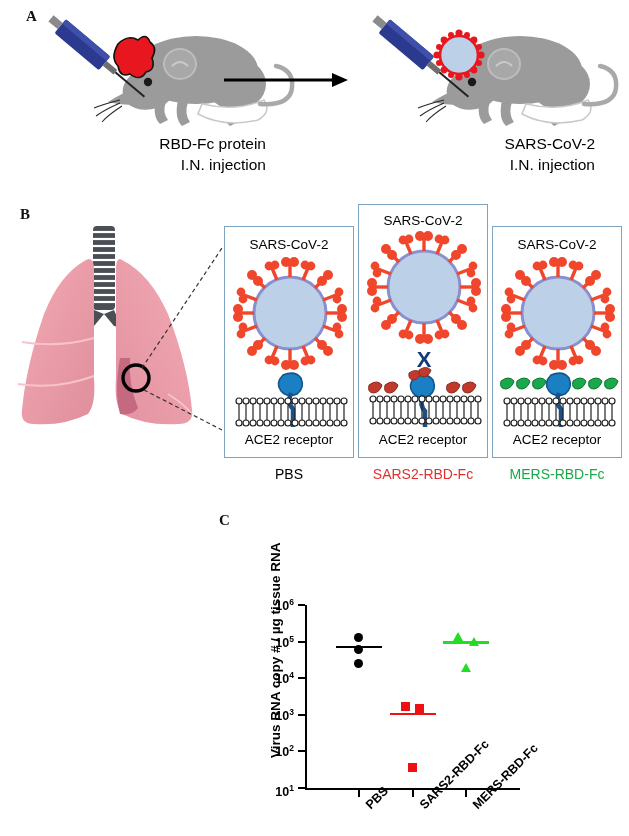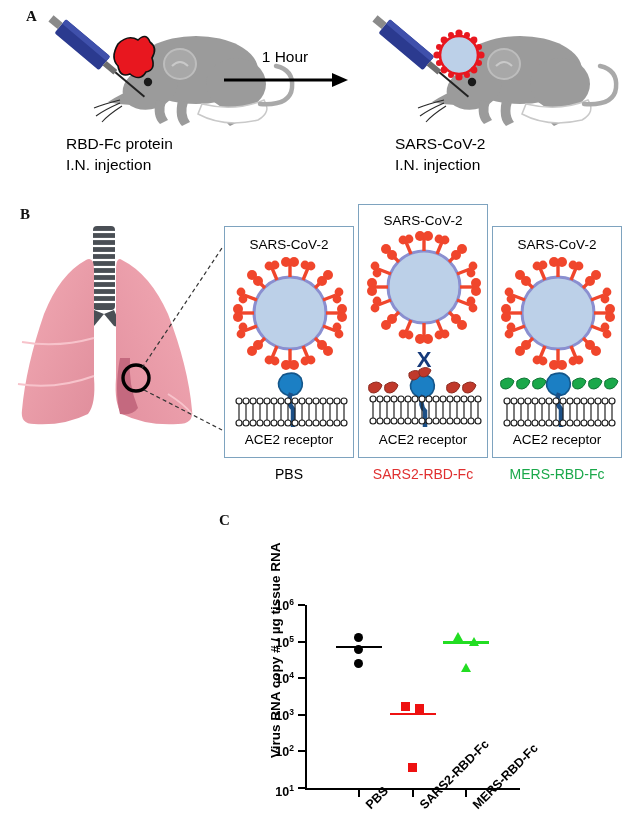--- a/index.html
+++ b/index.html
@@ -22,21 +22,21 @@
     color: #111;
   }
 
   
   #panel-a { position: absolute; left: 0; top: 0; width: 629px; height: 200px; }
   .mouse-group { position: absolute; width: 260px; height: 130px; }
   .caption {
     position: absolute;
     font-size: 15.5px;
     line-height: 1.35;
-    text-align: left;
+    text-align: right;
     white-space: pre-line;
     color: #000;
   }
   .arrow-label {
     position: absolute;
     font-size: 15.5px;
     text-align: center;
     width: 120px;
   }
 
@@ -159,21 +159,20 @@
         <path d="M94 42 L132 42" stroke="#222" stroke-width="2"></path>
       </g>
 
       <path d="M90 36 Q100 26 110 32 Q118 24 122 34 Q130 40 124 50 Q128 62 118 64 Q112 74 102 66 Q92 70 90 58 Q82 50 90 36 Z" fill="#e8171f" stroke="#111" stroke-width="1.6"></path>
     </svg>
   </div>
 
   <div class="caption" style="left:66px; top:134px; width:200px;">RBD-Fc protein
 I.N. injection</div>
 
-  <div class="arrow-label" style="left:225px; top:48px;">1 Hour</div>
   <svg style="position:absolute; left:222px; top:70px;" width="130" height="20">
     <line x1="2" y1="10" x2="110" y2="10" stroke="#000" stroke-width="3"></line>
     <polygon points="110,3 126,10 110,17" fill="#000"></polygon>
   </svg>
 
   <div class="mouse-group" style="left:352px; top:8px;">
     <svg width="280" height="130" viewBox="0 0 280 130">
       <g>
         <ellipse cx="168" cy="62" rx="62" ry="34" fill="#9b9b9b"></ellipse>
         <path d="M112 78 Q92 86 80 94 Q96 98 110 96 Q122 92 130 84 Z" fill="#9b9b9b"></path>

